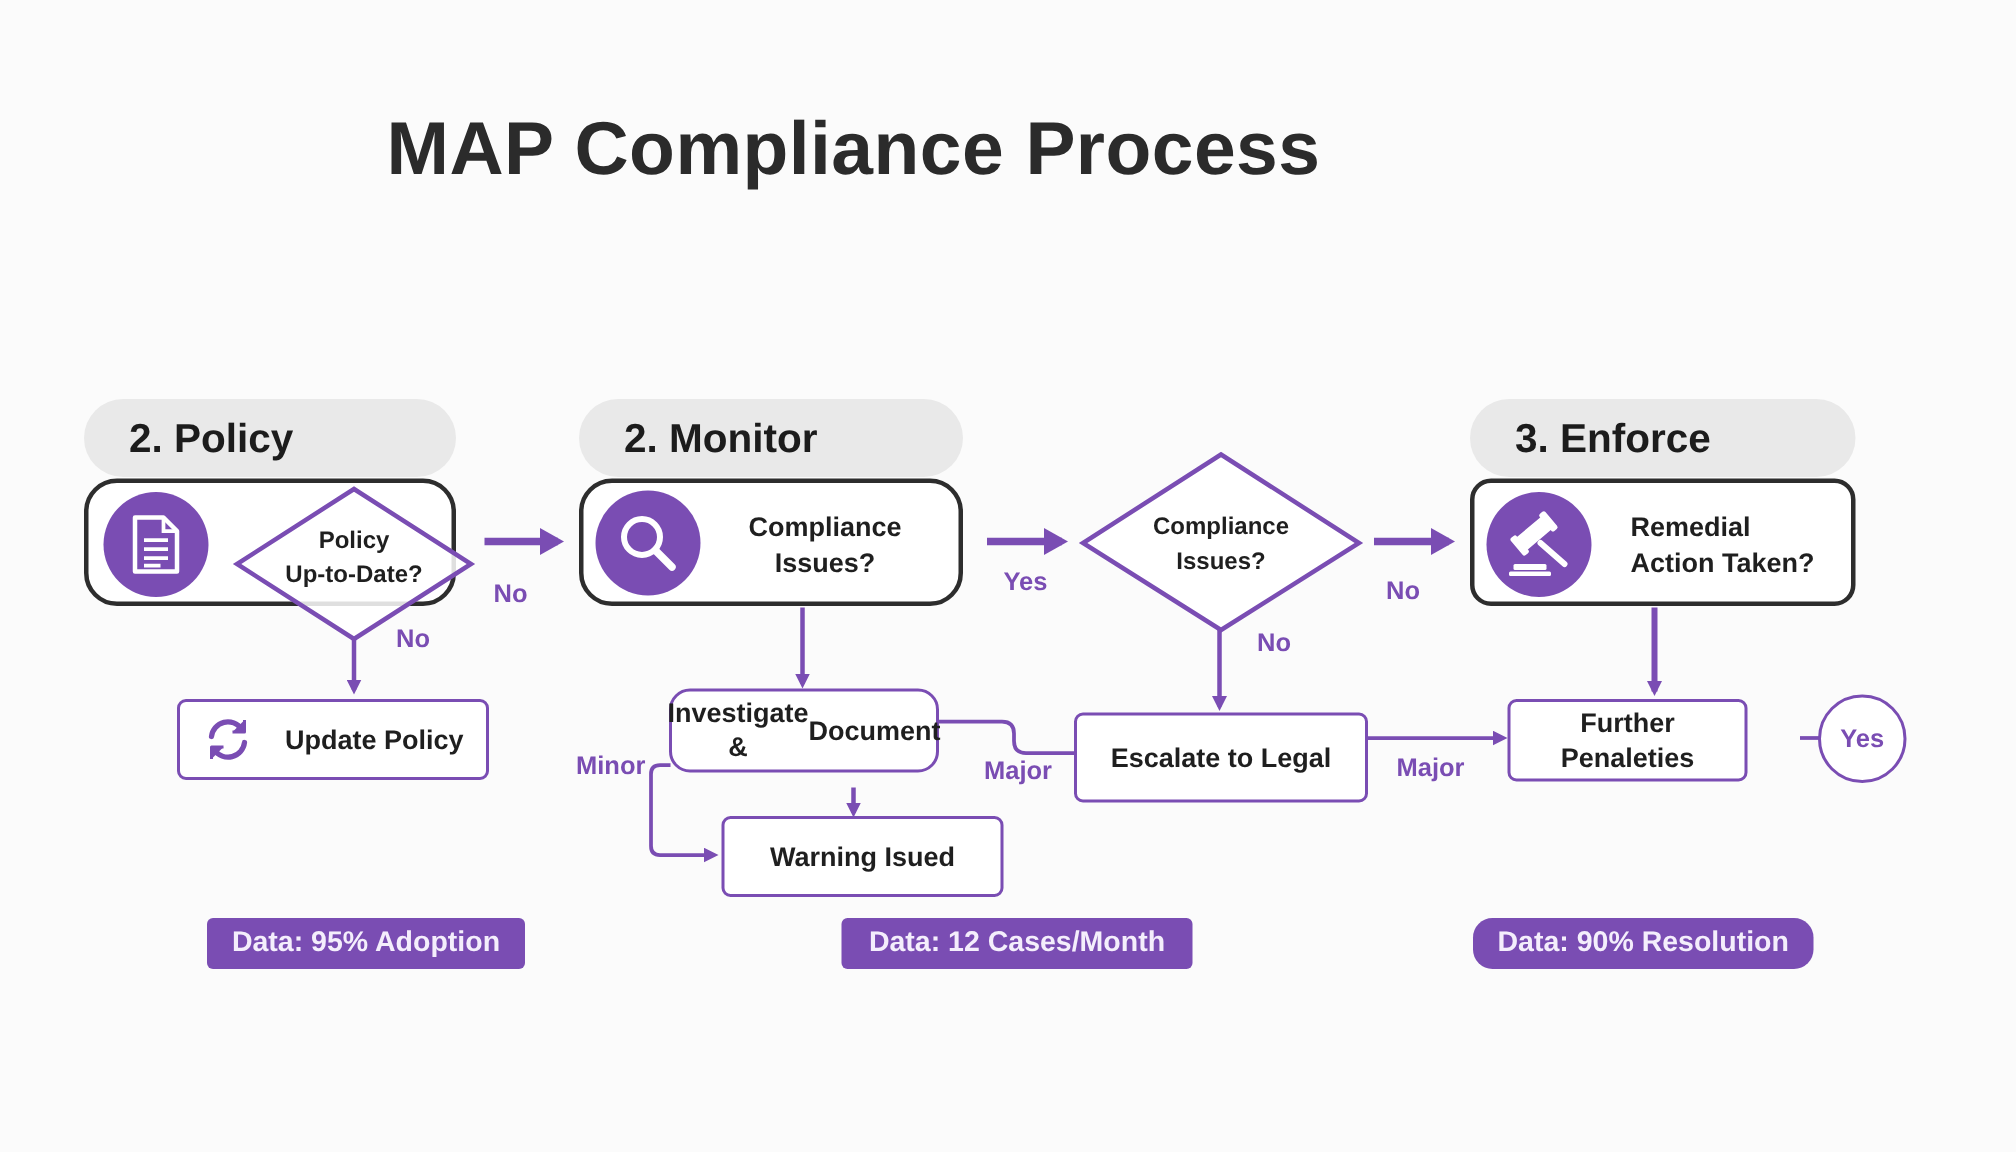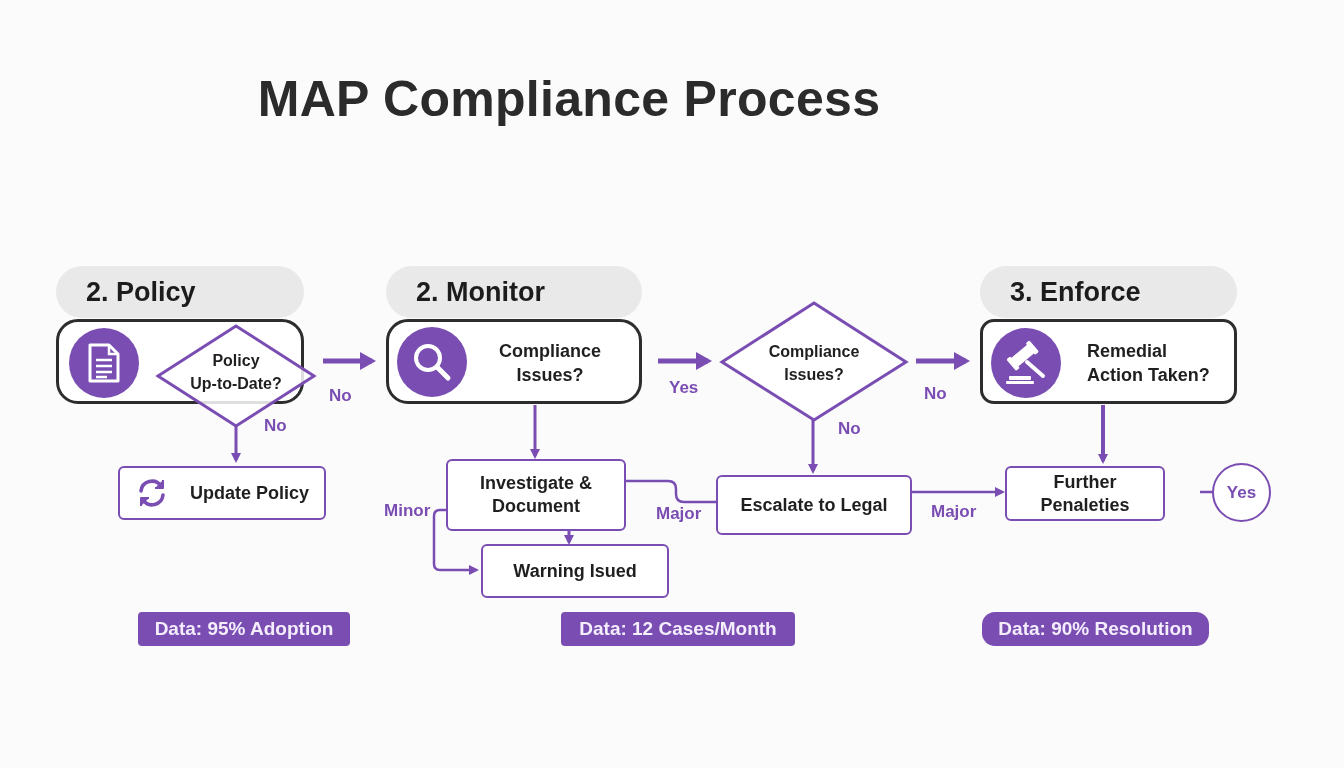--- a/index.html
+++ b/index.html
@@ -146,21 +146,21 @@
 <svg class="abs" style="left:719px; top:301px;" width="190" height="122" viewBox="0 0 190 122">
   <polygon points="95,2 187,61 95,119 3,61" fill="#ffffff" stroke="#7a4db3" stroke-width="3"></polygon>
 </svg>
 <div class="abs diamond-text" style="left:744px; top:340px; width:140px;">
   <div>Compliance</div>
   <div>Issues?</div>
 </div>
 <div class="abs edge-label" style="left:924px; top:384px;">No</div>
 <div class="abs edge-label" style="left:838px; top:419px;">No</div>
 
-<div class="abs box" style="left:446px; top:459px; width:180px; height:72px; flex-direction:column;">
+<div class="abs box" style="left:446px; top:459px; width:180px; height:56px; flex-direction:row;border-radius:14px;">
   <div>Investigate &amp;</div>
   <div>Document</div>
 </div>
 <div class="abs edge-label" style="left:384px; top:501px;">Minor</div>
 <div class="abs edge-label" style="left:656px; top:504px;">Major</div>
 
 <div class="abs box" style="left:481px; top:544px; width:188px; height:54px;">
   <span>Warning Isued</span>
 </div>
 

